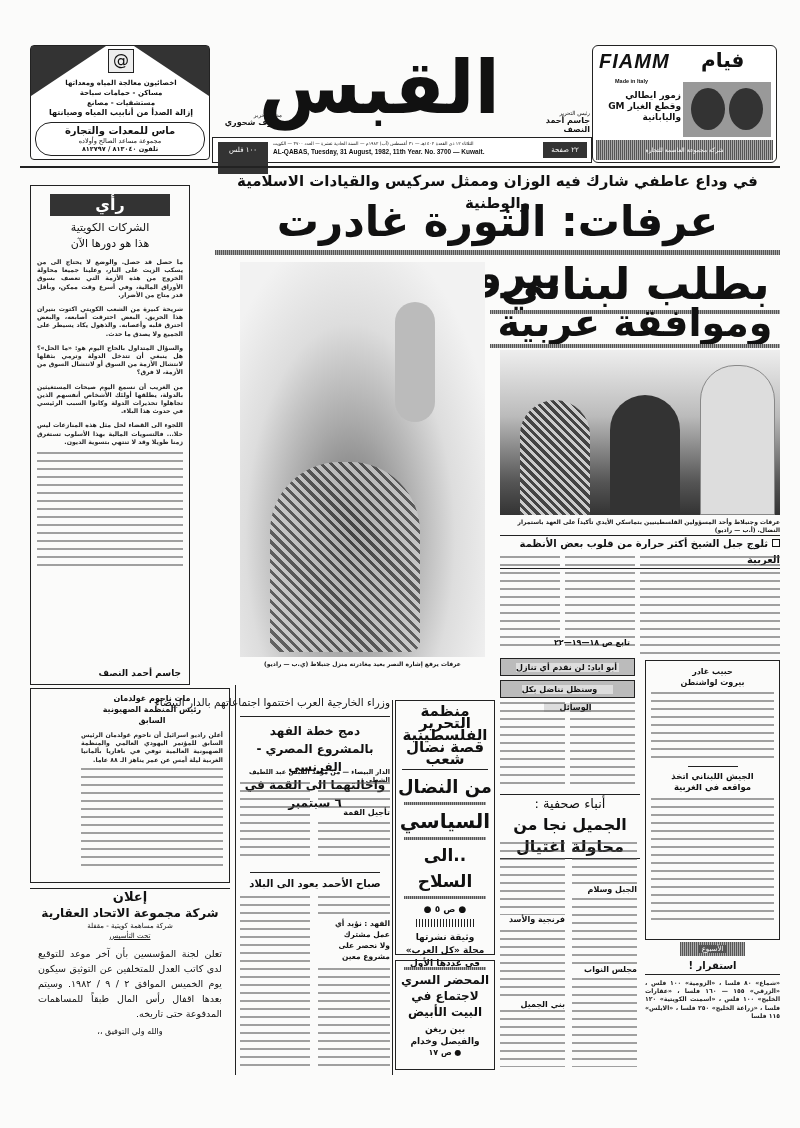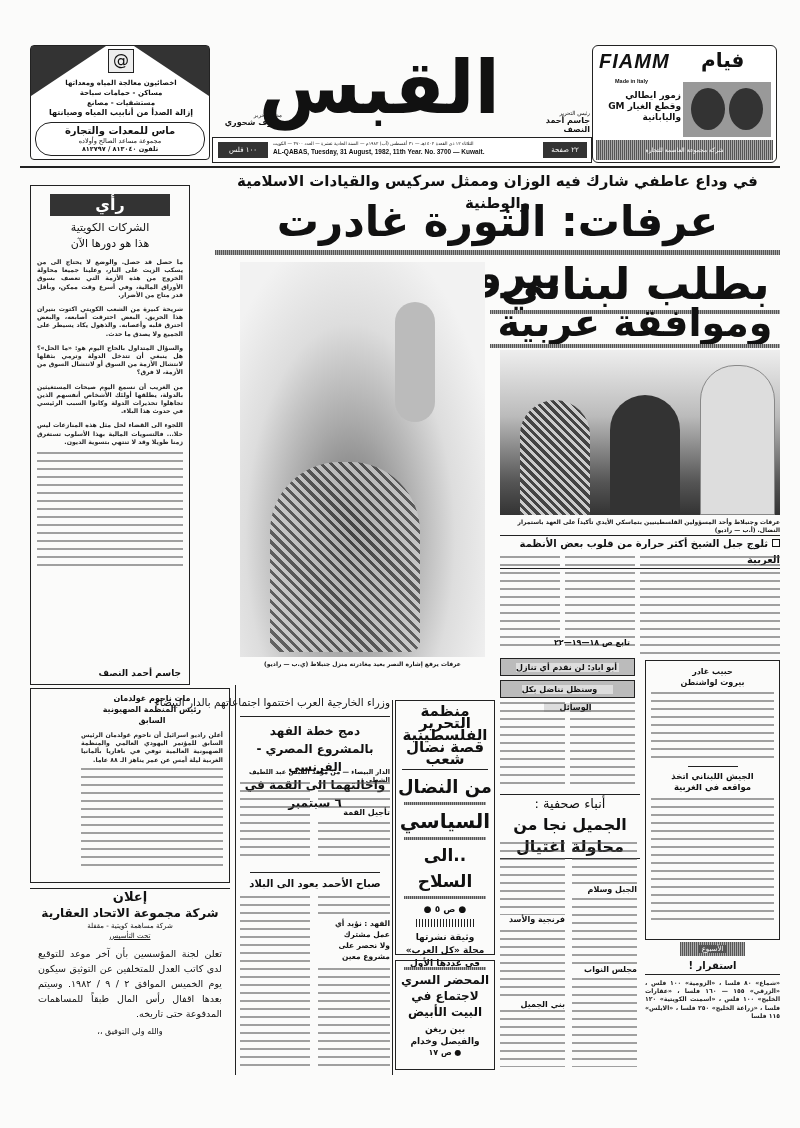--- a/index.html
+++ b/index.html
@@ -46,21 +46,21 @@
   <div class="abs center" style="left:300px;top:42px;width:200px;height:92px;">
     <span style="font-family:'DejaVu Sans',sans-serif;font-size:74px;font-weight:bold;line-height:90px;letter-spacing:-2px;">القبس</span>
   </div>
 
   <div class="abs" style="left:520px;top:110px;width:70px;text-align:right;">
     <div style="font-size:5.5px;">رئيس التحرير</div>
     <div style="font-size:8px;font-weight:bold;">جاسم أحمد النصف</div>
   </div>
 
   <div class="abs box" style="left:212px;top:137px;width:380px;height:26px;background:#fff;">
-    <div class="abs dark center" style="left:5px;top:4px;width:50px;height:16px;font-size:7px;line-height:16px;">
+    <div class="abs dark center" style="left:5px;top:4px;width:50px;height:32px;font-size:7px;line-height:16px;">
       <span>١٠٠ فلس</span>
     </div>
     <div class="abs" style="left:60px;top:2px;width:260px;direction:ltr;text-align:left;">
       <div style="font-size:4.5px;line-height:7px;direction:rtl;text-align:left;white-space:nowrap;overflow:hidden;">الثلاثاء ١٢ ذي القعدة ١٤٠٢هـ — ٣١ أغسطس (آب) ١٩٨٢م — السنة الحادية عشرة — العدد ٣٧٠٠ — الكويت</div>
       <div style="font-family:'Liberation Sans',sans-serif;font-size:6.5px;font-weight:bold;line-height:9px;white-space:nowrap;">AL-QABAS, Tuesday, 31 August, 1982, 11th Year. No. 3700 — Kuwait.</div>
     </div>
     <div class="abs dark center" style="right:4px;top:4px;width:44px;height:16px;font-size:7px;line-height:16px;">
       <span>٢٢ صفحة</span>
     </div>
   </div>

